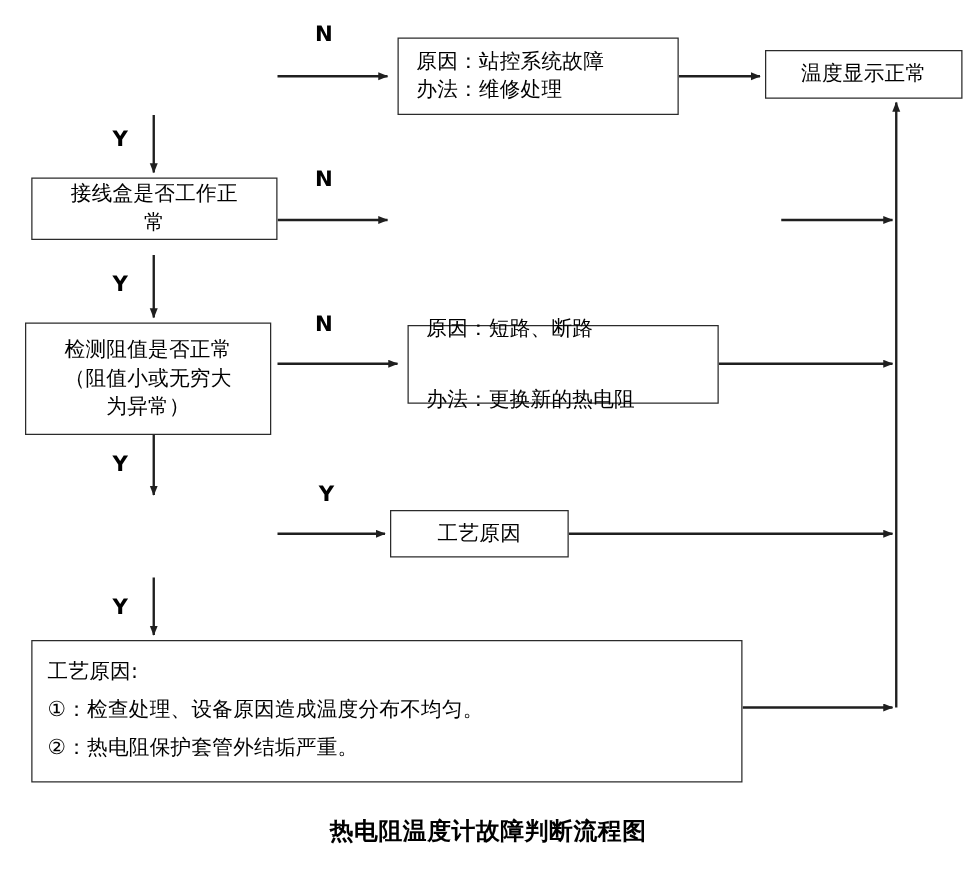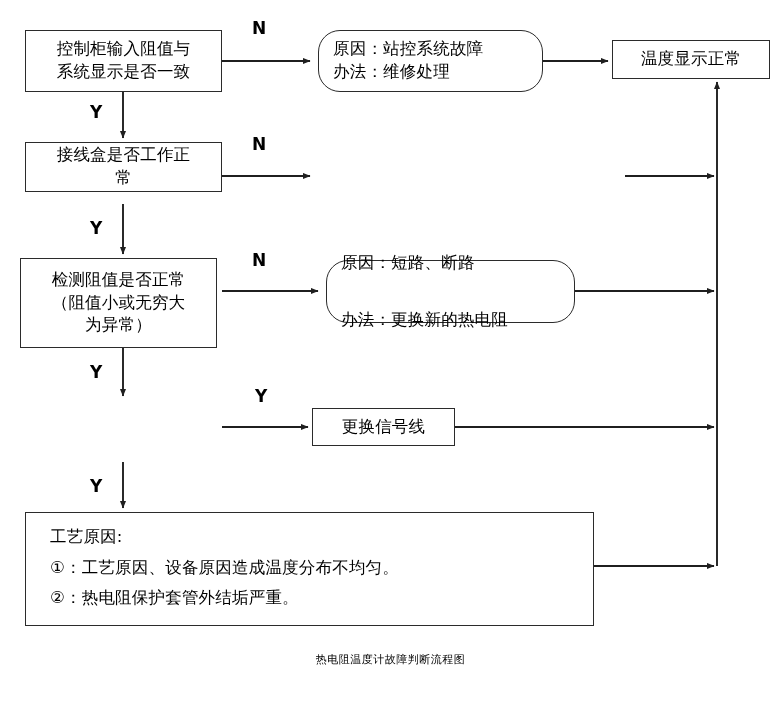--- a/index.html
+++ b/index.html
@@ -43,46 +43,45 @@
     font-family: "DejaVu Sans", "Liberation Sans", sans-serif;
   }
   .node .line {
     display: block;
     white-space: nowrap;
   }
   .node.left-align {
     align-items: flex-start;
     text-align: left;
     justify-content: center;
-    padding: 6px 10px 8px 24px;
+    padding: 6px 10px 8px 12px;
   }
   .node.left-align .line {
     margin: 4px 0;
   }
   .node.two-col {
     align-items: flex-start;
     text-align: left;
     padding-left: 14px;
-    border-radius: 22px;
   }
   .label {
     position: absolute;
     font-size: 17px;
     font-weight: 700;
     color: #000000;
     font-family: "DejaVu Sans", "Liberation Sans", sans-serif;
     line-height: 1;
   }
   #caption {
     position: absolute;
     left: 0;
     width: 781px;
     text-align: center;
-    font-size: 11px;
-    font-weight: 400;
+    font-size: 19px;
+    font-weight: 700;
     color: #000000;
     letter-spacing: 0.5px;
     font-family: "DejaVu Sans", "Liberation Sans", sans-serif;
   }
 </style>
 </head>
 <body>
 
 <div id="canvas">
 
@@ -107,24 +106,20 @@
       <line x1="543" y1="61" x2="608" y2="61" marker-end="url(#arrow)"></line>
       <line x1="625" y1="176" x2="714" y2="176" marker-end="url(#arrow)"></line>
       <line x1="575" y1="291" x2="714" y2="291" marker-end="url(#arrow)"></line>
       <line x1="455" y1="427" x2="714" y2="427" marker-end="url(#arrow)"></line>
       <line x1="594" y1="566" x2="714" y2="566" marker-end="url(#arrow)"></line>
 
       <line x1="717" y1="566" x2="717" y2="82" marker-end="url(#arrow)"></line>
     </g>
   </svg>
 
-  <div class="node" style="left:25px; top:30px; width:197px; height:62px;">
-    <span class="line">控制柜输入阻值与</span>
-    <span class="line">系统显示是否一致</span>
-  </div>
 
   <div class="node" style="left:25px; top:142px; width:197px; height:50px;">
     <span class="line">接线盒是否工作正</span>
     <span class="line">常</span>
   </div>
 
   <div class="node" style="left:20px; top:258px; width:197px; height:90px;">
     <span class="line">检测阻值是否正常</span>
     <span class="line">（阻值小或无穷大</span>
     <span class="line">为异常）</span>
@@ -136,26 +131,26 @@
     <span class="line">办法：维修处理</span>
   </div>
 
 
   <div class="node two-col" style="left:326px; top:260px; width:249px; height:63px;gap:34px;">
     <span class="line">原因：短路、断路</span>
     <span class="line">办法：更换新的热电阻</span>
   </div>
 
   <div class="node" style="left:312px; top:408px; width:143px; height:38px;">
-    <span class="line">更换信号线</span>
+    <span class="line">工艺原因</span>
   </div>
 
   <div class="node left-align" style="left:25px; top:512px; width:569px; height:114px;">
     <span class="line">工艺原因:</span>
-    <span class="line">①：工艺原因、设备原因造成温度分布不均匀。</span>
+    <span class="line">①：检查处理、设备原因造成温度分布不均匀。</span>
     <span class="line">②：热电阻保护套管外结垢严重。</span>
   </div>
 
   <div class="node" style="left:612px; top:40px; width:158px; height:39px;">
     <span class="line">温度显示正常</span>
   </div>
 
   <div class="label" style="left:252px; top:20px;">N</div>
   <div class="label" style="left:252px; top:136px;">N</div>
   <div class="label" style="left:252px; top:252px;">N</div>

